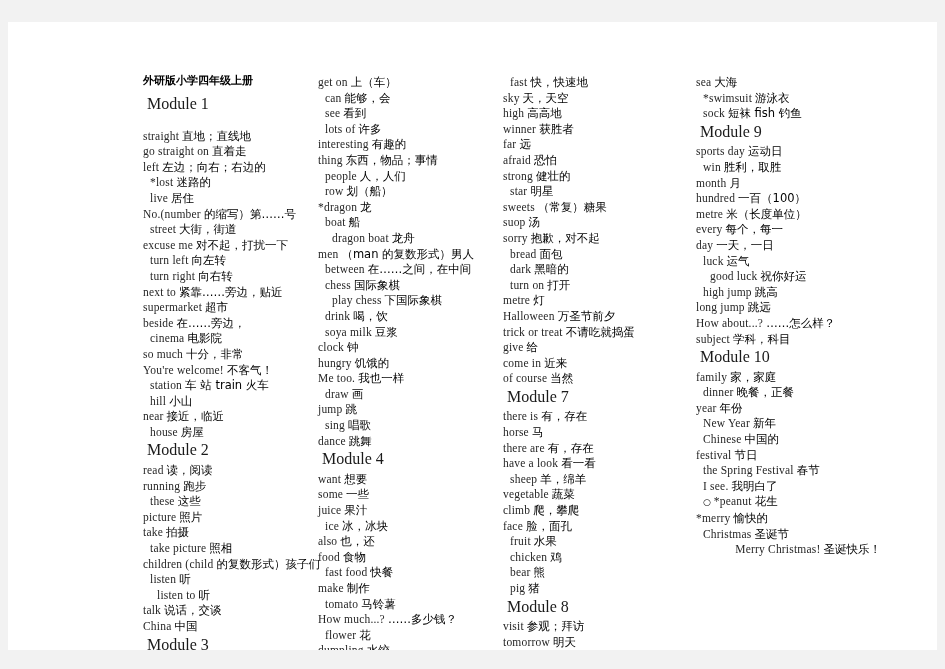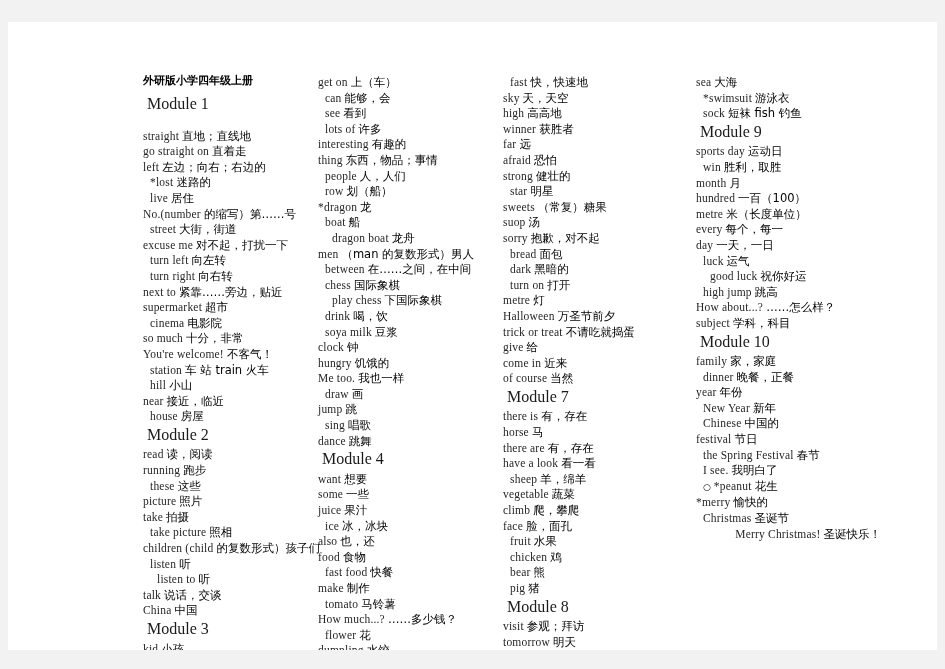--- a/index.html
+++ b/index.html
@@ -108,20 +108,21 @@
         <div class="entry indent-0 wrap"><span class="en">left</span><span class="cn">左边；向右；右边的</span></div>
         <div class="entry indent-1 wrap"><span class="en">*lost</span><span class="cn">迷路的</span></div>
         <div class="entry indent-1 wrap"><span class="en">live</span><span class="cn">居住</span></div>
         <div class="entry indent-0 wrap"><span class="en">No.(number</span><span class="cn">的缩写）第……号</span></div>
         <div class="entry indent-1 wrap"><span class="en">street</span><span class="cn">大街，街道</span></div>
         <div class="entry indent-0 wrap"><span class="en">excuse me</span><span class="cn">对不起，打扰一下</span></div>
         <div class="entry indent-1 wrap"><span class="en">turn left</span><span class="cn">向左转</span></div>
         <div class="entry indent-1 wrap"><span class="en">turn right</span><span class="cn">向右转</span></div>
         <div class="entry indent-0 wrap"><span class="en">next to</span><span class="cn">紧靠……旁边，贴近</span></div>
         <div class="entry indent-0 wrap"><span class="en">supermarket</span><span class="cn">超市</span></div>
+        <div class="entry indent-0 wrap"><span class="en">beside</span><span class="cn">在……旁边，</span></div>
         <div class="entry indent-1 wrap"><span class="en">cinema</span><span class="cn">电影院</span></div>
         <div class="entry indent-0 wrap"><span class="en">so much</span><span class="cn">十分，非常</span></div>
         <div class="entry indent-0 wrap"><span class="en">You're welcome!</span><span class="cn">不客气！</span></div>
         <div class="entry indent-1 wrap"><span class="en">station</span><span class="cn">车 站  train  火车</span></div>
         <div class="entry indent-1 wrap"><span class="en">hill</span><span class="cn">小山</span></div>
         <div class="entry indent-0 wrap"><span class="en">near</span><span class="cn">接近，临近</span></div>
         <div class="entry indent-1 wrap"><span class="en">house</span><span class="cn">房屋</span></div>
         <div class="module-head">Module 2</div>
         <div class="entry indent-0 wrap"><span class="en">read</span><span class="cn">读，阅读</span></div>
         <div class="entry indent-0 wrap"><span class="en">running</span><span class="cn">跑步</span></div>
@@ -224,20 +225,21 @@
         <div class="entry indent-0 wrap"><span class="en">sports day</span><span class="cn">运动日</span></div>
         <div class="entry indent-1 wrap"><span class="en">win</span><span class="cn">胜利，取胜</span></div>
         <div class="entry indent-0 wrap"><span class="en">month</span><span class="cn">月</span></div>
         <div class="entry indent-0 wrap"><span class="en">hundred</span><span class="cn">一百（100）</span></div>
         <div class="entry indent-0 wrap"><span class="en">metre</span><span class="cn">米（长度单位）</span></div>
         <div class="entry indent-0 wrap"><span class="en">every</span><span class="cn">每个，每一</span></div>
         <div class="entry indent-0 wrap"><span class="en">day</span><span class="cn">一天，一日</span></div>
         <div class="entry indent-1 wrap"><span class="en">luck</span><span class="cn">运气</span></div>
         <div class="entry indent-2 wrap"><span class="en">good luck</span><span class="cn">祝你好运</span></div>
         <div class="entry indent-1 wrap"><span class="en">high jump</span><span class="cn">跳高</span></div>
+        <div class="entry indent-0 wrap"><span class="en">long jump</span><span class="cn">跳远</span></div>
         <div class="entry indent-0 wrap"><span class="en">How about...?</span><span class="cn">……怎么样？</span></div>
         <div class="entry indent-0 wrap"><span class="en">subject</span><span class="cn">学科，科目</span></div>
         <div class="module-head">Module 10</div>
         <div class="entry indent-0 wrap"><span class="en">family</span><span class="cn">家，家庭</span></div>
         <div class="entry indent-1 wrap"><span class="en">dinner</span><span class="cn">晚餐，正餐</span></div>
         <div class="entry indent-0 wrap"><span class="en">year</span><span class="cn">年份</span></div>
         <div class="entry indent-1 wrap"><span class="en">New Year</span><span class="cn">新年</span></div>
         <div class="entry indent-1 wrap"><span class="en">Chinese</span><span class="cn">中国的</span></div>
         <div class="entry indent-0 wrap"><span class="en">festival</span><span class="cn">节日</span></div>
         <div class="entry indent-1 wrap"><span class="en">the Spring Festival</span><span class="cn">春节</span></div>

